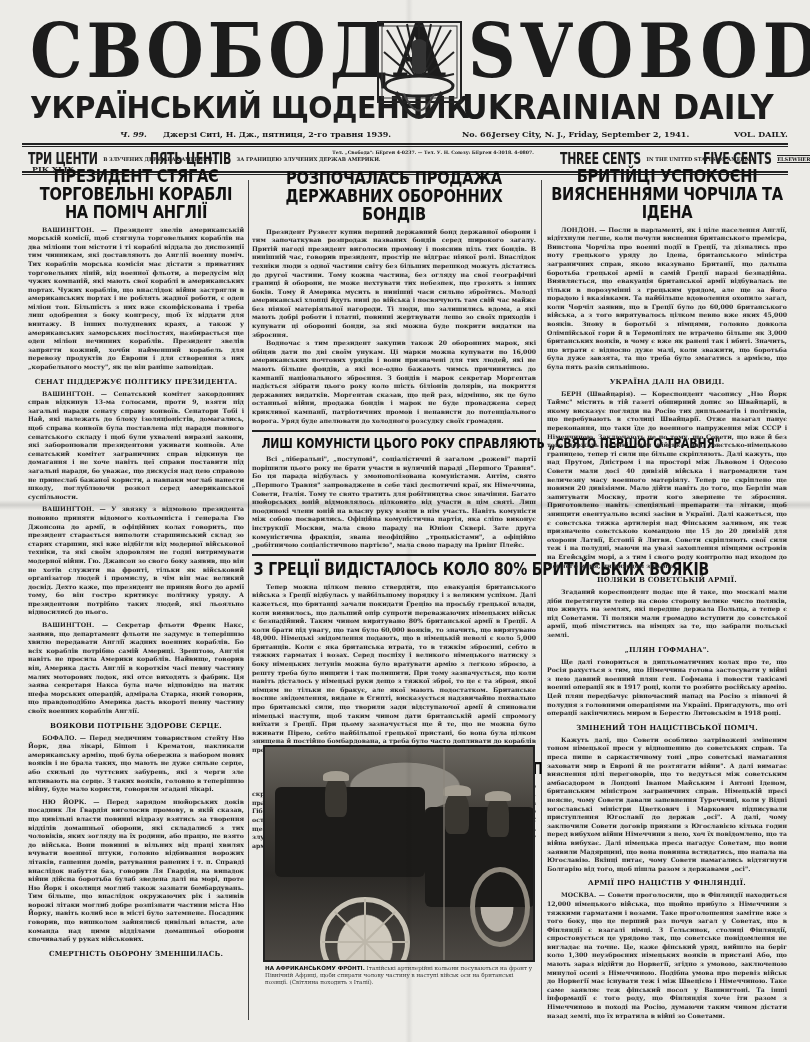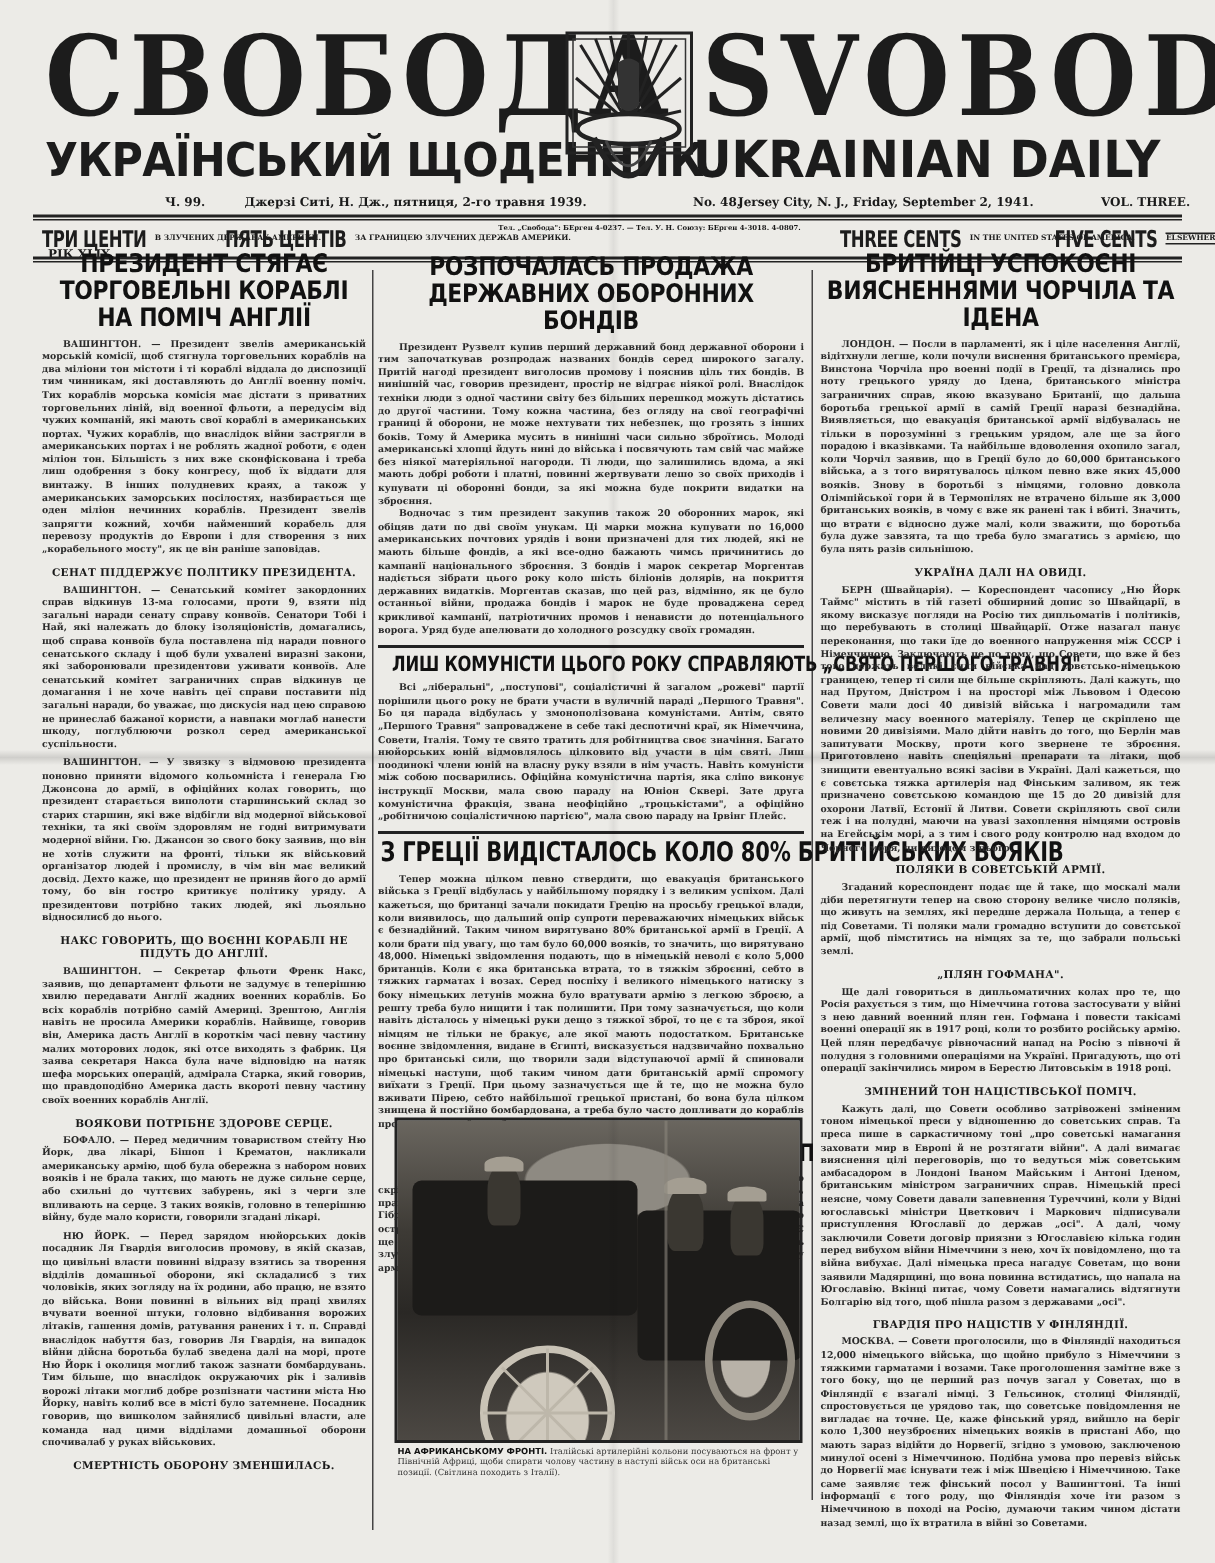--- a/index.html
+++ b/index.html
@@ -82,25 +82,25 @@
         <line x1="47" y1="70" x2="12" y2="62"></line>
       <line x1="47" y1="70" x2="82" y2="62"></line>
     </g>
     <path d="M40 30 q7 -6 14 0 v28 q-7 8 -14 0 z" fill="#333"></path>
     <ellipse cx="47" cy="74" rx="34" ry="10" fill="#ecebe7" stroke="#222" stroke-width="3"></ellipse>
     <path d="M24 80 Q47 130 70 80" fill="none" stroke="#222" stroke-width="4"></path>
     <path d="M32 82 Q47 115 62 82" fill="none" stroke="#444" stroke-width="2"></path>
   </svg>
 
   <div class="dateline" style="left:32px;margin-top:35px;">РІК XLIX.</div>
-  <div class="dateline" style="left:110px;">Ч. 99.</div>
+  <div class="dateline" style="left:120px;font-style:italic;">Ч. 99.</div>
   <div class="dateline" style="left:163px;">Джерзі Ситі, Н. Дж., пятниця, 2-го травня 1939.</div>
-  <div class="dateline" style="left:462px;">No. 48.</div>
+  <div class="dateline" style="left:462px;">No. 66.</div>
   <div class="dateline" style="left:492px;">Jersey City, N. J., Friday, September 2, 1941.</div>
-  <div class="dateline" style="left:734px;">VOL. THREE.</div>
+  <div class="dateline" style="left:734px;">VOL. DAILY.</div>
 
   <div class="rule" style="top:143px;"></div>
   <div class="rule thin" style="top:146px;"></div>
 
   <div class="price" style="left:28px;">
     <span class="price-big">ТРИ ЦЕНТИ</span>
     <span class="price-small" style="width:70px;">В ЗЛУЧЕНИХ ДЕРЖАВАХ АМЕРИКИ.</span>
   </div>
   <div class="price" style="left:150px;">
     <span class="price-big">ПЯТЬ ЦЕНТІВ</span>
@@ -124,21 +124,20 @@
 
   <div class="col col1">
     <div class="headline">ПРЕЗИДЕНТ СТЯГАЄ ТОРГОВЕЛЬНІ КОРАБЛІ НА ПОМІЧ АНГЛІЇ</div>
     <div class="body-text">ВАШИНГТОН. — Президент звелів американській морській комісії, щоб стягнула торговельних кораблів на два міліони тон містоти і ті кораблі віддала до диспозиції тим чинникам, які доставляють до Англії военну поміч. Тих кораблів морська комісія має дістати з приватних торговельних ліній, від военної фльоти, а передусім від чужих компаній, які мають свої кораблі в американських портах. Чужих кораблів, що внаслідок війни застрягли в американських портах і не роблять жадної роботи, є оден міліон тон. Більшість з них вже сконфіскована і треба лиш одобрення з боку конгресу, щоб їх віддати для винтажу. В інших полудневих краях, а також у американських заморських посілостях, назбирається ще оден міліон нечинних кораблів. Президент звелів запрягти кожний, хочби найменший корабель для перевозу продуктів до Европи і для створення з них „корабельного мосту", як це він раніше заповідав.</div>
 
     <div class="subhead">СЕНАТ ПІДДЕРЖУЄ ПОЛІТИКУ ПРЕЗИДЕНТА.</div>
     <div class="body-text">ВАШИНГТОН. — Сенатський комітет закордонних справ відкинув 13-ма голосами, проти 9, взяти під загальні наради сенату справу конвоїв. Сенатори Тобі і Най, які належать до блоку ізоляціоністів, домагались, щоб справа конвоїв була поставлена під наради повного сенатського складу і щоб були ухвалені виразні закони, які заборонювали президентови уживати конвоїв. Але сенатський комітет заграничних справ відкинув це домагання і не хоче навіть цеї справи поставити під загальні наради, бо уважає, що дискусія над цею справою не принеслаб бажаної користи, а навпаки моглаб нанести шкоду, поглублюючи розкол серед американської суспільности.</div>
 
     <div class="body-text">ВАШИНГТОН. — У звязку з відмовою президента поновно приняти відомого кольомніста і генерала Гю Джонсона до армії, в офіційних колах говорить, що президент старається виполоти старшинський склад зо старих старшин, які вже відбігли від модерної військової техніки, та які своїм здоровлям не годні витримувати модерної війни. Гю. Джансон зо свого боку заявив, що він не хотів служити на фронті, тільки як військовий організатор людей і промислу, в чім він має великий досвід. Дехто каже, що президент не приняв його до армії тому, бо він гостро критикує політику уряду. А президентови потрібно таких людей, які льояльно відносилисб до нього.</div>
 
-    <div class="subhead">НАКС ГОВОРИТЬ, ЩО ВОЄННІ КОРАБЛІ НЕ ПІДУТЬ ДО АНГЛІЇ.</div>
     <div class="body-text">ВАШИНГТОН. — Секретар фльоти Френк Накс, заявив, що департамент фльоти не задумує в теперішню хвилю передавати Англії жадних военних кораблів. Бо всіх кораблів потрібно самій Америці. Зрештою, Англія навіть не просила Америки кораблів. Найвище, говорив він, Америка дасть Англії в короткім часі певну частину малих моторових лодок, які отсе виходять з фабрик. Ця заява секретаря Накса була наче відповідю на натяк шефа морських операцій, адмірала Старка, який говорив, що правдоподібно Америка дасть вкороті певну частину своїх военних кораблів Англії.</div>
 
     <div class="subhead">ВОЯКОВИ ПОТРІБНЕ ЗДОРОВЕ СЕРЦЕ.</div>
     <div class="body-text">БОФАЛО. — Перед медичним товариством стейту Ню Йорк, два лікарі, Бішоп і Крематон, накликали американську армію, щоб була обережна з набором нових вояків і не брала таких, що мають не дуже сильне серце, або схильні до чуттєвих забурень, які з черги зле впливають на серце. З таких вояків, головно в теперішню війну, буде мало користи, говорили згадані лікарі.</div>
 
     <div class="body-text">НЮ ЙОРК. — Перед зарядом нюйорських доків посадник Ля Гвардія виголосив промову, в якій сказав, що цивільні власти повинні відразу взятись за творення відділів домашньої оборони, які складалисб з тих чоловіків, яких зогляду на їх родини, або працю, не взято до війська. Вони повинні в вільних від праці хвилях вчувати военної штуки, головно відбивання ворожих літаків, гашення домів, ратування ранених і т. п. Справді внаслідок набуття баз, говорив Ля Гвардія, на випадок війни дійсна боротьба булаб зведена далі на морі, проте Ню Йорк і околиця моглиб також зазнати бомбардувань. Тим більше, що внаслідок окружаючих рік і заливів ворожі літаки моглиб добре розпізнати частини міста Ню Йорку, навіть колиб все в місті було затемнене. Посадник говорив, що вишколом зайнялисб цивільні власти, але команда над цими відділами домашньої оборони спочивалаб у руках військових.</div>
 
     <div class="subhead">СМЕРТНІСТЬ ОБОРОНУ ЗМЕНШИЛАСЬ.</div>
 
   </div>
@@ -191,19 +190,19 @@
 
     <div class="subhead">ПОЛЯКИ В СОВЕТСЬКІЙ АРМІЇ.</div>
     <div class="body-text">Згаданий кореспондент подає ще й таке, що москалі мали діби перетягнути тепер на свою сторону велике число поляків, що живуть на землях, які передше держала Польща, а тепер є під Советами. Ті поляки мали громадно вступити до совєтської армії, щоб пімститись на німцях за те, що забрали польські землі.</div>
 
     <div class="subhead">„ПЛЯН ГОФМАНА".</div>
     <div class="body-text">Ще далі говориться в дипльоматичних колах про те, що Росія рахується з тим, що Німеччина готова застосувати у війні з нею давний военний плян ген. Гофмана і повести такісамі военні операції як в 1917 році, коли то розбито російську армію. Цей плян передбачує рівночасний напад на Росію з півночі й полудня з головними операціями на Україні. Пригадують, що оті операції закінчились миром в Берестю Литовськім в 1918 році.</div>
 
     <div class="subhead">ЗМІНЕНИЙ ТОН НАЦІСТІВСЬКОЇ ПОМІЧ.</div>
     <div class="body-text">Кажуть далі, що Совети особливо затрівожені зміненим тоном німецької преси у відношенню до советських справ. Та преса пише в саркастичному тоні „про советські намагання заховати мир в Европі й не розтягати війни". А далі вимагає вияснення цілі переговорів, що то ведуться між советським амбасадором в Лондоні Іваном Майським і Антоні Іденом, британським міністром заграничних справ. Німецькій пресі неясне, чому Совети давали запевнення Туреччині, коли у Відні югославські міністри Цветкович і Маркович підписували приступлення Югославії до держав „осі". А далі, чому заключили Совети договір приязни з Югославією кілька годин перед вибухом війни Німеччини з нею, хоч їх повідомлено, що та війна вибухає. Далі німецька преса нагадує Советам, що вони заявили Мадярщині, що вона повинна встидатись, що напала на Югославію. Вкінці питає, чому Совети намагались відтягнути Болгарію від того, щоб пішла разом з державами „осі".</div>
 
-    <div class="subhead">ГВАРДІЯ ПРО НАЦІСТІВ У ФІНЛЯНДІЇ.</div>
+    <div class="subhead">АРМІЇ ПРО НАЦІСТІВ У ФІНЛЯНДІЇ.</div>
     <div class="body-text">МОСКВА. — Совети проголосили, що в Фінляндії находиться 12,000 німецького війська, що щойно прибуло з Німеччини з тяжкими гарматами і возами. Таке проголошення замітне вже з того боку, що це перший раз почув загал у Советах, що в Фінляндії є взагалі німці. З Гельсинок, столиці Фінляндії, спростовується це урядово так, що советське повідомлення не вигладає на точне. Це, каже фінський уряд, вийшло на беріг коло 1,300 неузброєних німецьких вояків в пристані Або, що мають зараз відійти до Норвегії, згідно з умовою, заключеною минулої осені з Німеччиною. Подібна умова про перевіз військ до Норвегії має існувати теж і між Швецією і Німеччиною. Таке саме заявляє теж фінський посол у Вашингтоні. Та інші інформації є того роду, що Фінляндія хоче іти разом з Німеччиною в поході на Росію, думаючи таким чином дістати назад землі, що їх втратила в війні зо Советами.</div>
   </div>
 
   <div class="fold-shadow"></div>
   <div class="fold-vert"></div>
 </div>
 
 </body></html>

